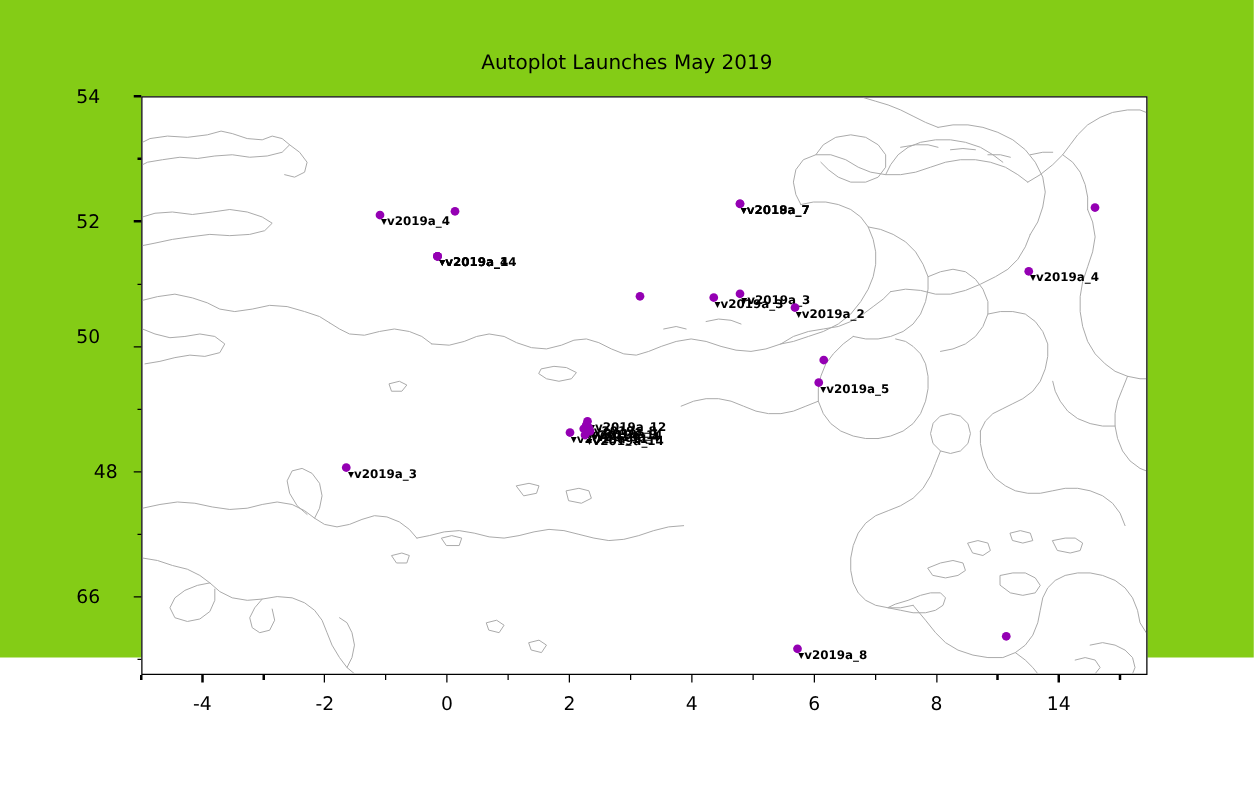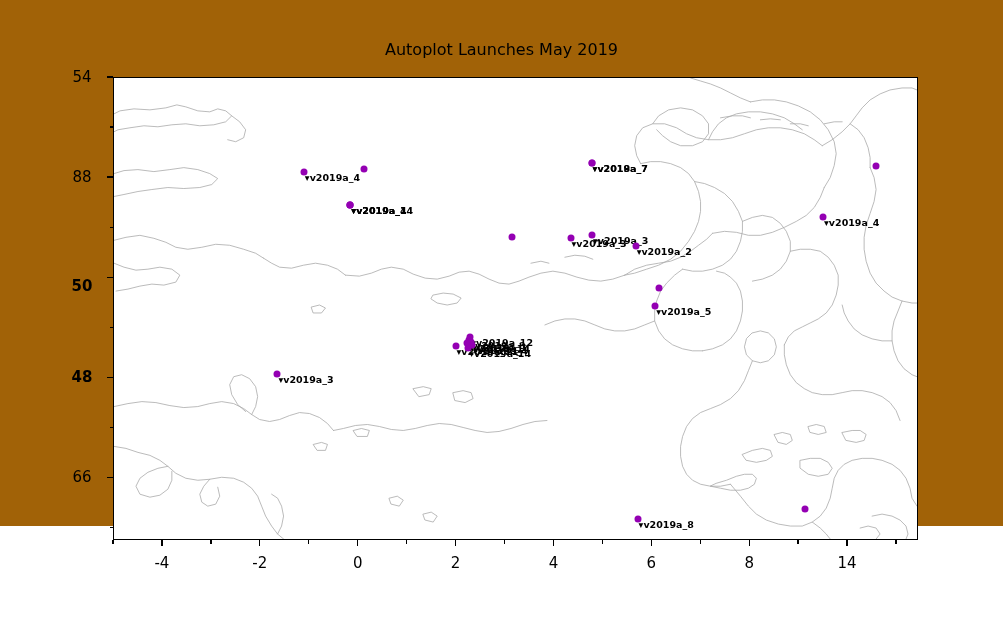--- a/index.html
+++ b/index.html
@@ -1,27 +1,27 @@
 <!DOCTYPE html>
 <html><head>
 <meta charset="utf-8">
 <title>Autoplot Launches May 2019</title>
 <style>
   html,body{margin:0;padding:0;background:#ffffff;}
   body{width:1003px;height:633px;position:relative;overflow:hidden;
        font-family:"DejaVu Sans",sans-serif;}
-  #figure{position:absolute;left:0;top:0;width:1003px;height:526px;background:#a16207;}
+  #figure{position:absolute;left:0;top:0;width:1003px;height:526px;background:#84cc16;}
   #chart-title{position:absolute;left:0;top:40px;width:1003px;text-align:center;
       font-size:16px;color:#000;font-family:"DejaVu Sans",sans-serif;letter-spacing:0px;}
   #axes{position:absolute;left:113px;top:77px;width:805px;height:463px;
       border:1.3px solid #000;box-sizing:border-box;background:#ffffff;overflow:hidden;}
   #mapsvg{position:absolute;left:0;top:0;width:100%;height:100%;display:block;}
   .tick-label{position:absolute;font-size:15px;color:#000;white-space:nowrap;
       font-family:"DejaVu Sans",sans-serif;}
-  .ytick-label{text-align:center;}
+  .ytick-label{text-align:left;}
   .tick-mark{position:absolute;background:#000;}
   .xtick-major{width:1.3px;height:6px;}
   .xtick-minor{width:1.3px;height:3.5px;}
   .ytick-major{height:1.3px;width:6px;}
   .ytick-minor{height:1.3px;width:3.5px;}
   .marker{position:absolute;width:7px;height:7px;border-radius:50%;
       background:#9400b3;transform:translate(-3.5px,-3.5px);}
   .pt-label{position:absolute;font-size:9.5px;color:#000;white-space:nowrap;
       font-family:"DejaVu Sans",sans-serif;font-weight:bold;line-height:1;}
 </style>
@@ -246,25 +246,25 @@
     <div class="tick-mark xtick-minor" style="left: 308.095px; top: 540px;"></div>
     <div class="tick-mark xtick-minor" style="left: 405.967px; top: 540px;"></div>
     <div class="tick-mark xtick-minor" style="left: 503.839px; top: 540px;"></div>
     <div class="tick-mark xtick-minor" style="left: 601.712px; top: 540px;"></div>
     <div class="tick-mark xtick-minor" style="left: 699.584px; top: 540px;"></div>
     <div class="tick-mark xtick-minor" style="left: 797.456px; top: 540px;"></div>
     <div class="tick-mark xtick-minor" style="left: 895.329px; top: 540px;"></div>
     <div class="tick-mark ytick-major" style="left: 107px; top: 476.782px;"></div>
     <div class="tick-label ytick-label" style="left: 61px; top: 468.432px; width: 42px;">66</div>
     <div class="tick-mark ytick-major" style="left: 107px; top: 376.674px;"></div>
-    <div class="tick-label ytick-label" style="left: 61px; top: 368.324px; width: 42px; font-weight: bold;">48</div>
+    <div class="tick-label ytick-label" style="left: 75px; top: 368.324px; width: 42px;">48</div>
     <div class="tick-mark ytick-major" style="left: 107px; top: 276.566px;"></div>
-    <div class="tick-label ytick-label" style="left: 61px; top: 277px; width: 42px; font-weight: bold;">50</div>
+    <div class="tick-label ytick-label" style="left: 61px; top: 260px; width: 42px;">50</div>
     <div class="tick-mark ytick-major" style="left: 107px; top: 176.458px;"></div>
-    <div class="tick-label ytick-label" style="left: 61px; top: 168.108px; width: 42px;">88</div>
+    <div class="tick-label ytick-label" style="left: 61px; top: 168.108px; width: 42px;">52</div>
     <div class="tick-mark ytick-major" style="left: 107px; top: 76.35px;"></div>
     <div class="tick-label ytick-label" style="left: 61px; top: 68px; width: 42px;">54</div>
     <div class="tick-mark ytick-minor" style="left: 109.5px; top: 526.836px;"></div>
     <div class="tick-mark ytick-minor" style="left: 109.5px; top: 426.728px;"></div>
     <div class="tick-mark ytick-minor" style="left: 109.5px; top: 326.62px;"></div>
     <div class="tick-mark ytick-minor" style="left: 109.5px; top: 226.512px;"></div>
     <div class="tick-mark ytick-minor" style="left: 109.5px; top: 126.404px;"></div>
   </div>
 
 </body></html>

